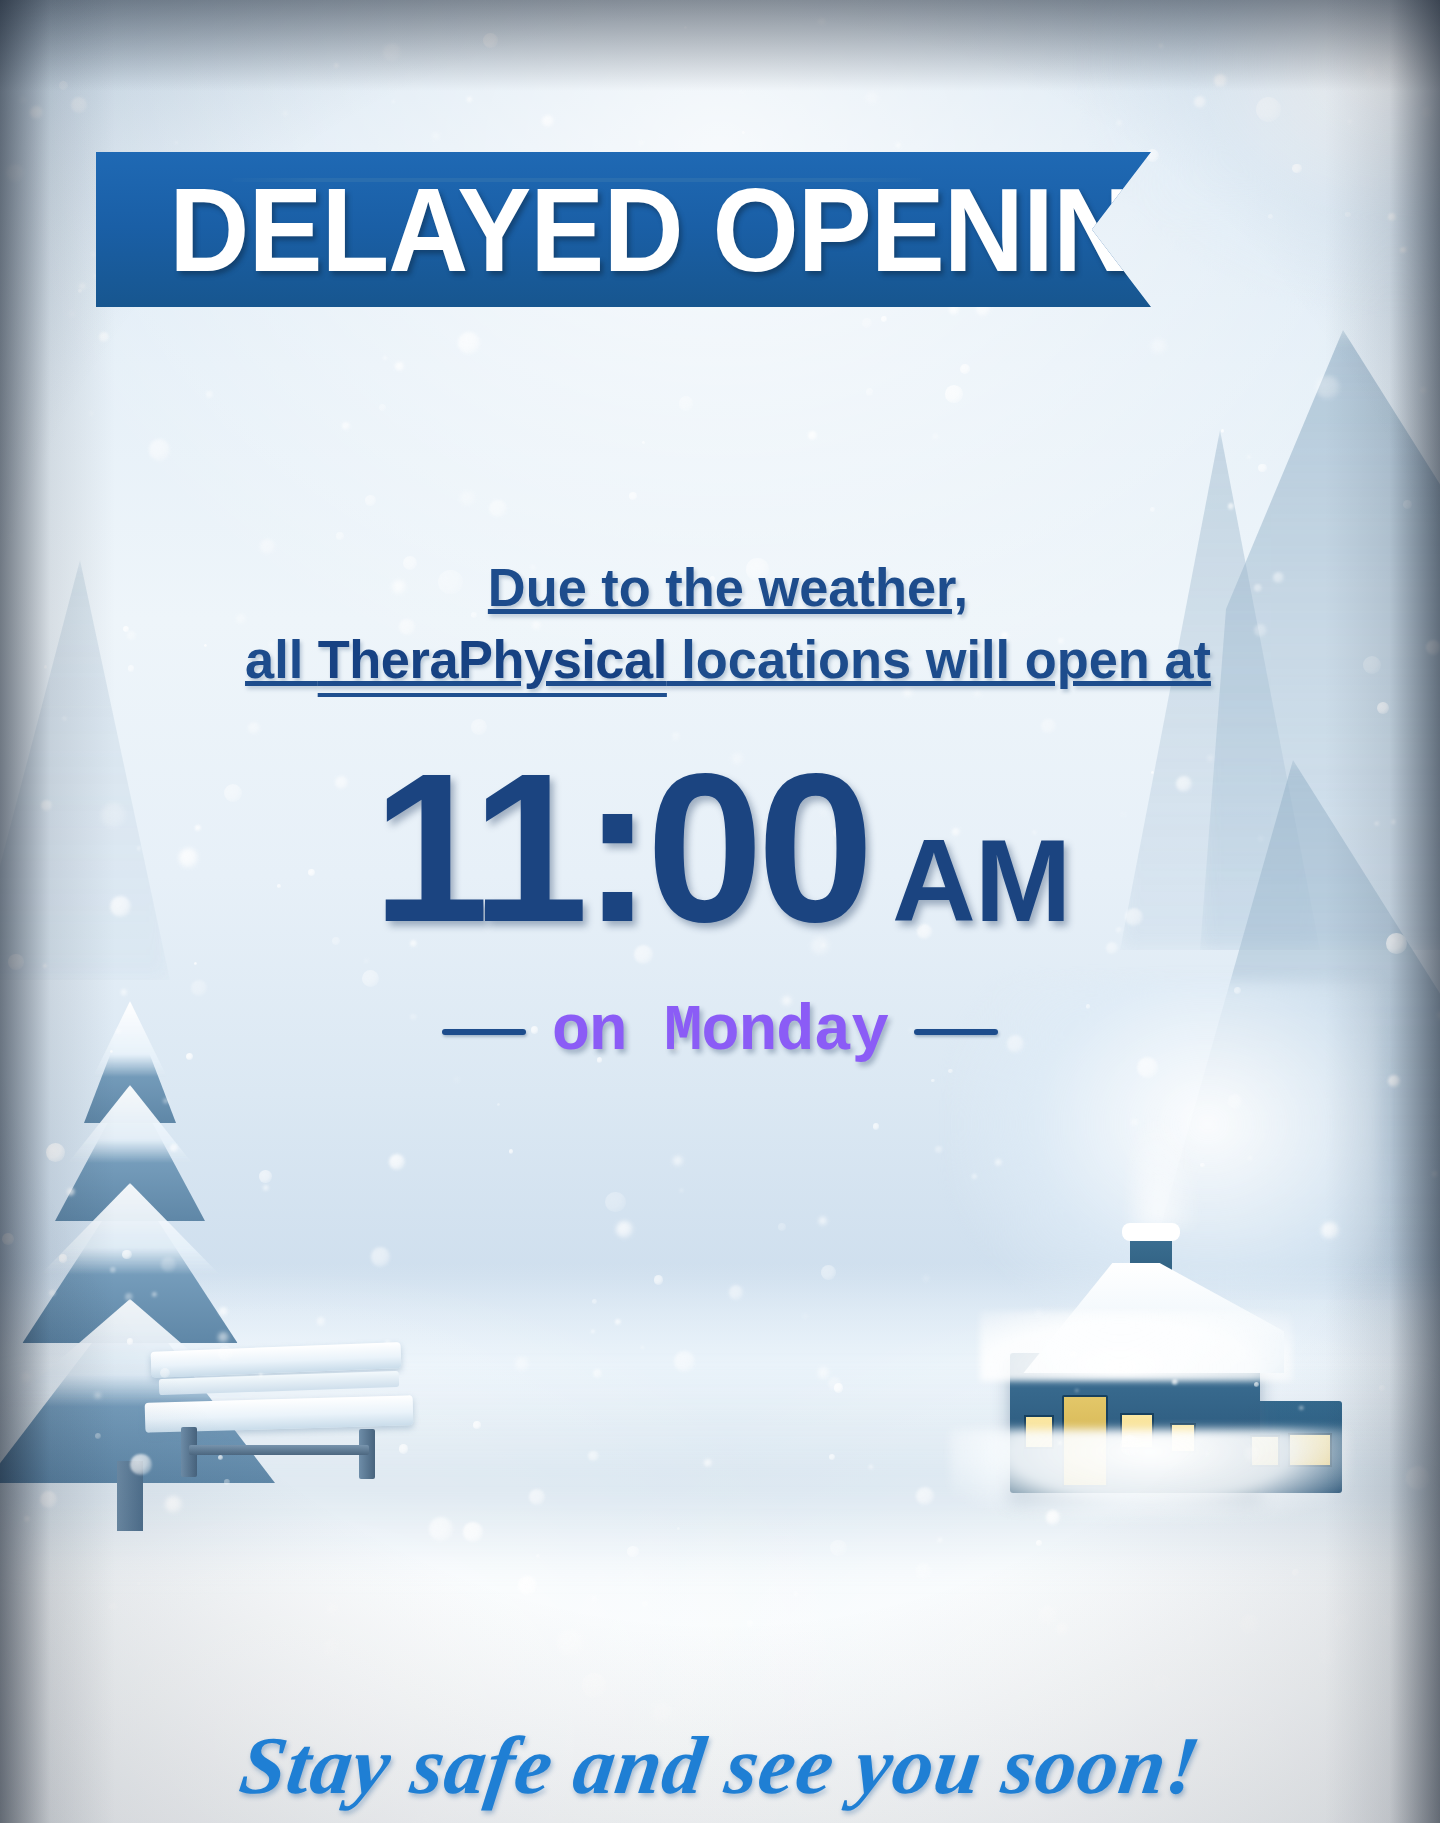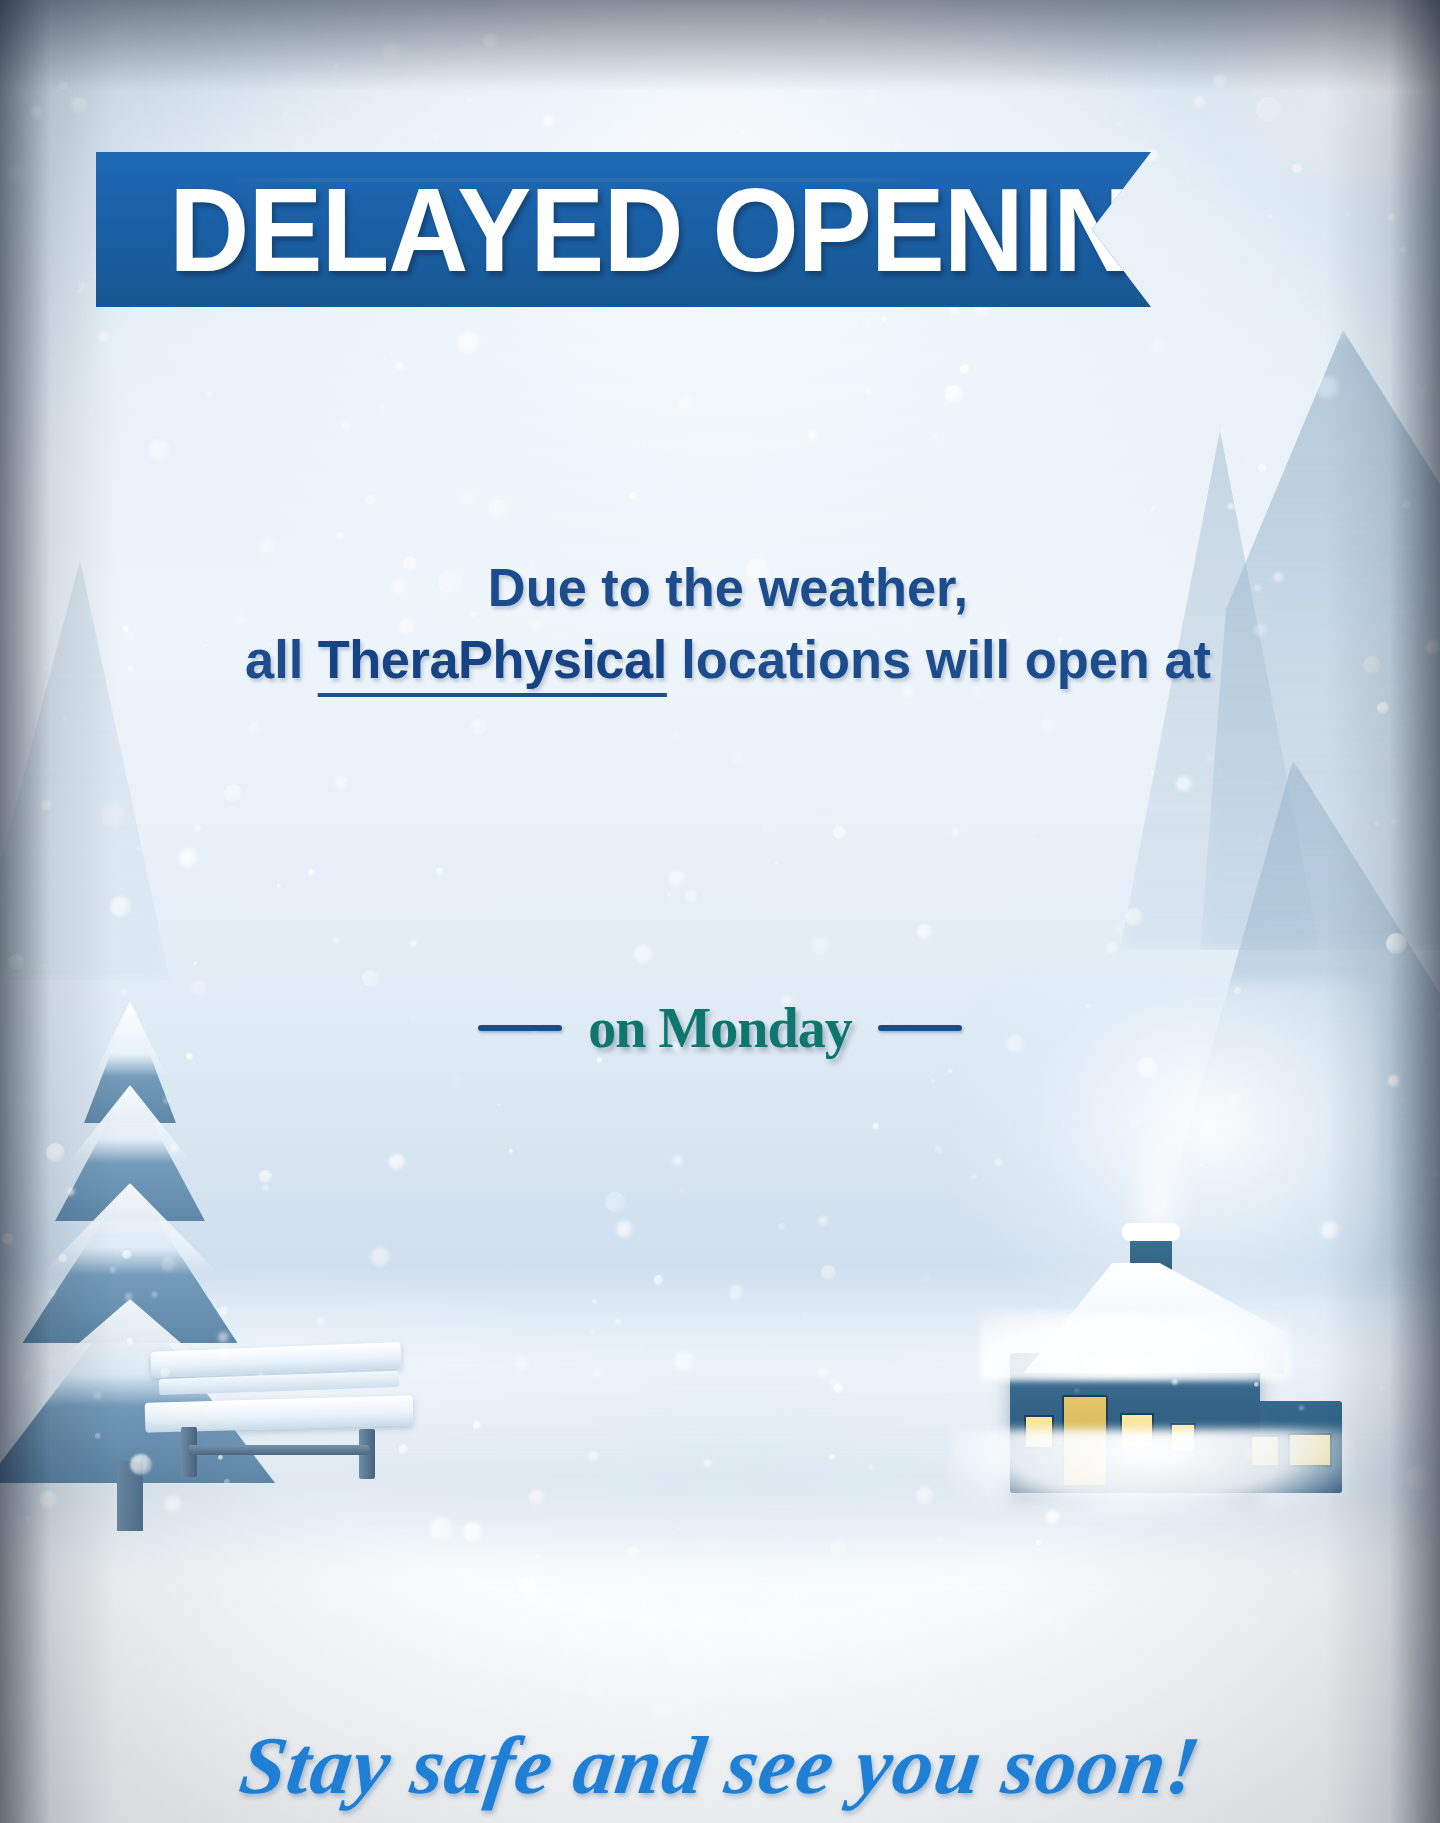--- a/index.html
+++ b/index.html
@@ -283,20 +283,21 @@
 
   
   .copy{
     position:absolute; left:16px; right:0; top:556px;
     text-align:center;
     color:#1d4c8c;
     font-family:"Liberation Sans", sans-serif;
     font-weight:bold;
     line-height:1.18;
     text-shadow:2px 3px 4px rgba(30,70,115,.25);
+    text-decoration:underline;
   }
   .copy-l1{ font-size:54px; transform:scaleX(.97); }
   .copy-l2{ font-size:54px; transform:scaleX(.97); margin-top:8px; white-space:nowrap;}
   .brand{
     font-weight:bold;
     color:#174283;
     border-bottom:4px solid #1f4f8f;
     padding-bottom:4px;
     letter-spacing:-.5px;
   }
@@ -319,24 +320,24 @@
 
   .onday{
     position:absolute; left:0; right:0; top:1000px;
     display:flex; align-items:center; justify-content:center; gap:26px;
   }
   .dash{
     width:84px; height:6px; background:#1d4c8c; border-radius:3px;
     box-shadow:1px 2px 3px rgba(25,60,100,.3);
   }
   .onday-text{
-    color:#0f766e;
-    font-family:Liberation Serif, serif;
+    color:#8b5cf6;
+    font-family:Liberation Mono, monospace;
     font-weight:bold;
-    font-size:56px;
+    font-size:64px;
     line-height:1;
     letter-spacing:-1px;
     text-shadow:3px 4px 5px rgba(20,50,90,.3);
     white-space:nowrap;
   }
 
   
   .footer{
     position:absolute; left:0; right:0; bottom:10px;
     text-align:center;
@@ -757,20 +758,26 @@
     <div class="banner-text">DELAYED OPENING</div>
   </div>
 
   <div class="monday-rule"></div>
 
   <div class="copy">
     <div class="copy-l1">Due to the weather,</div>
     <div class="copy-l2"><span>all </span><span class="brand">TheraPhysical</span><span> locations will open at</span></div>
   </div>
 
+  <div class="time-wrap">
+    <div class="time">
+      <span class="time-num">11:00</span>
+      <span class="time-mer">AM</span>
+    </div>
+  </div>
 
   <div class="onday">
     <span class="dash"></span>
     <span class="onday-text">on Monday</span>
     <span class="dash"></span>
   </div>
 
   <div class="footer">
     <span class="footer-text">Stay safe and see you soon!</span>
   </div>

